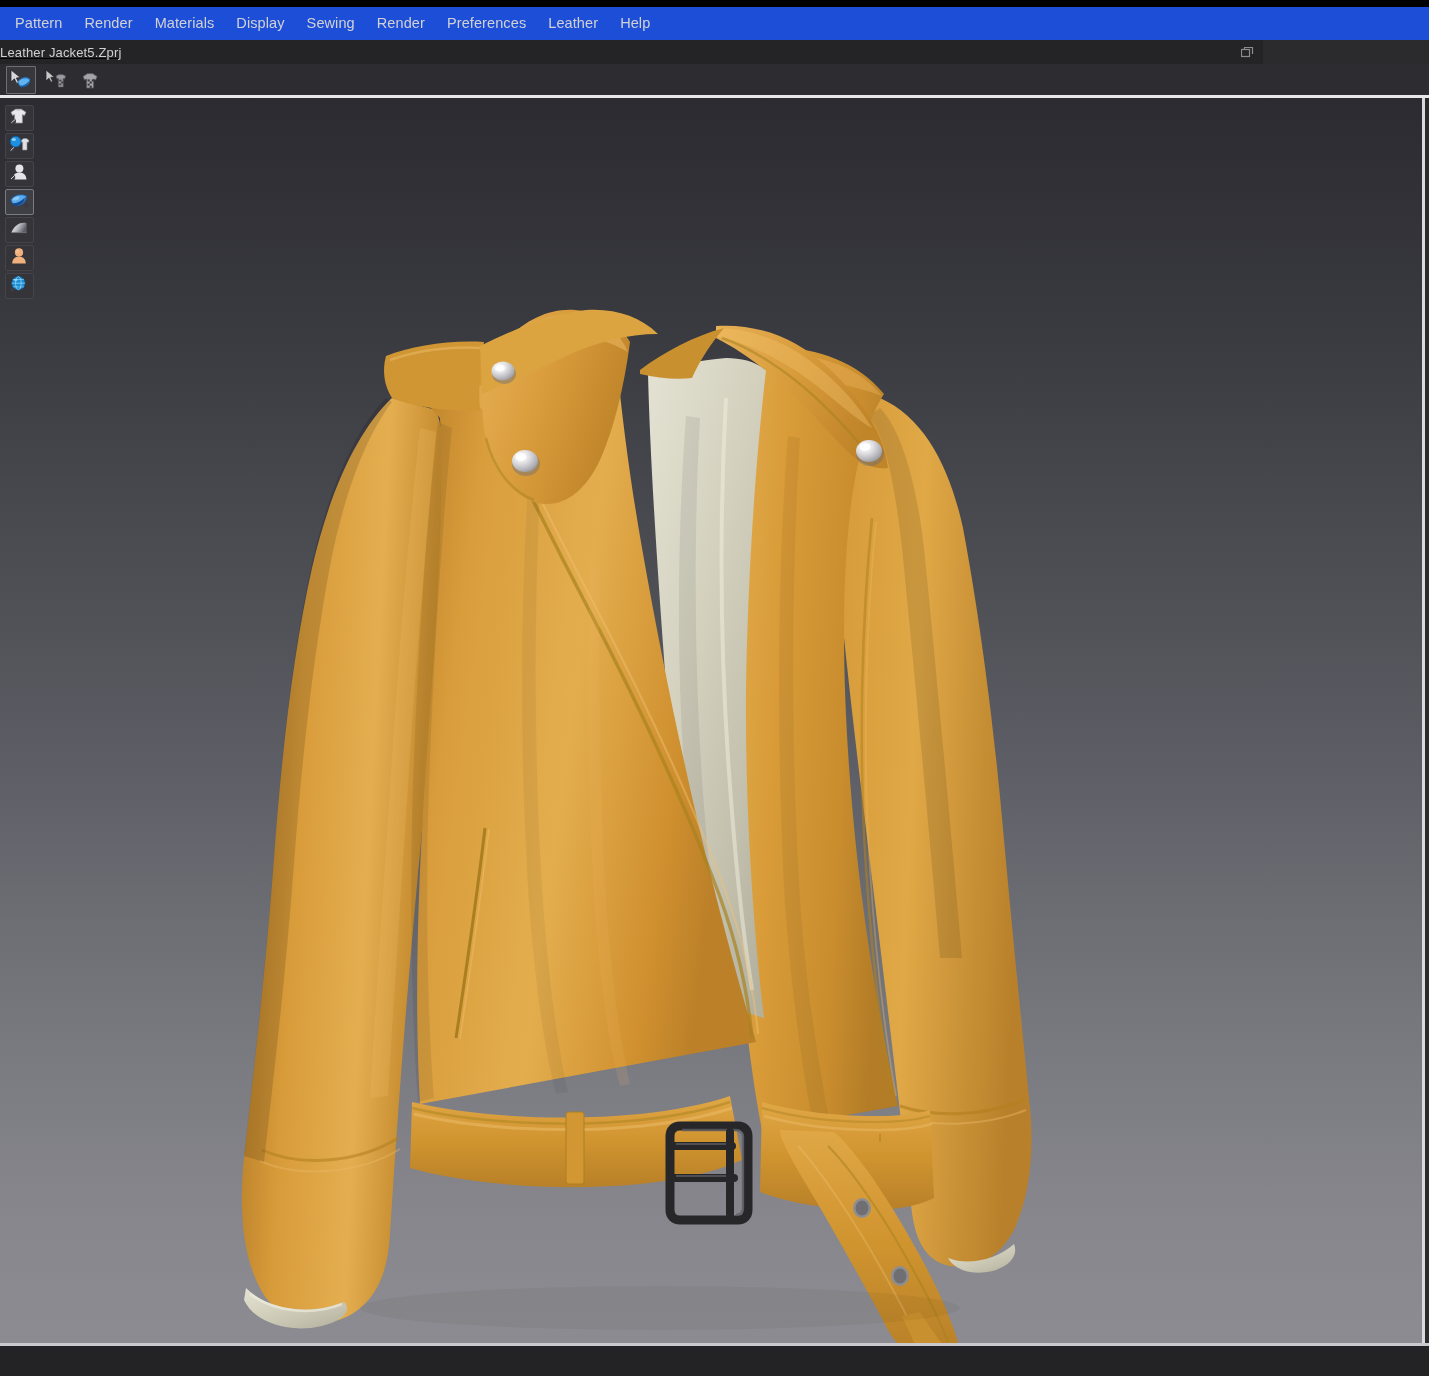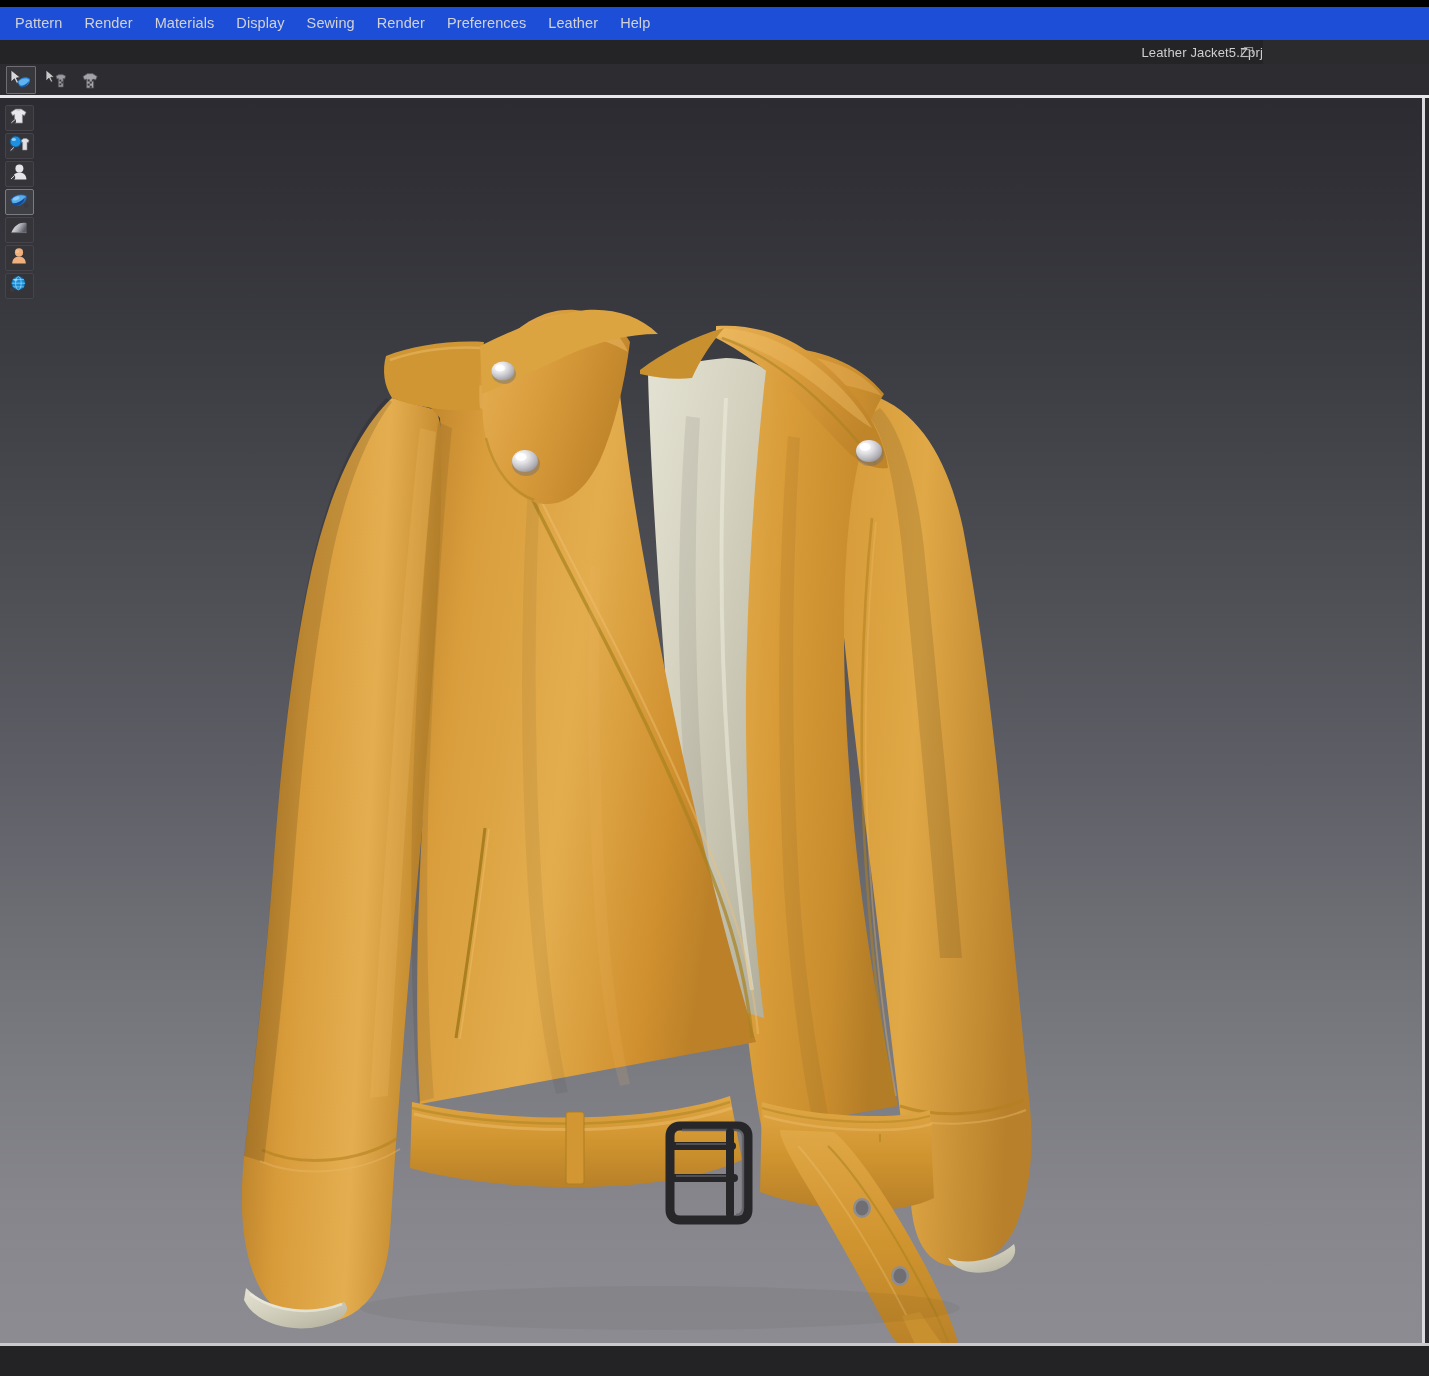--- a/index.html
+++ b/index.html
@@ -52,21 +52,22 @@
   }
 
   
   .titlebar {
     position: absolute;
     left: 0; top: 40px;
     width: 1263px; height: 24px;
     background: #242426;
     display: flex;
     align-items: center;
-    justify-content: flex-end;
+    justify-content: flex-start;
+    text-decoration: underline;
   }
   .titlebar-text {
     color: #cfcfd1;
     font-size: 13px;
     letter-spacing: .15px;
   }
   .restore-btn {
     position: absolute;
     right: 6px; top: 4px;
     width: 18px; height: 16px;

